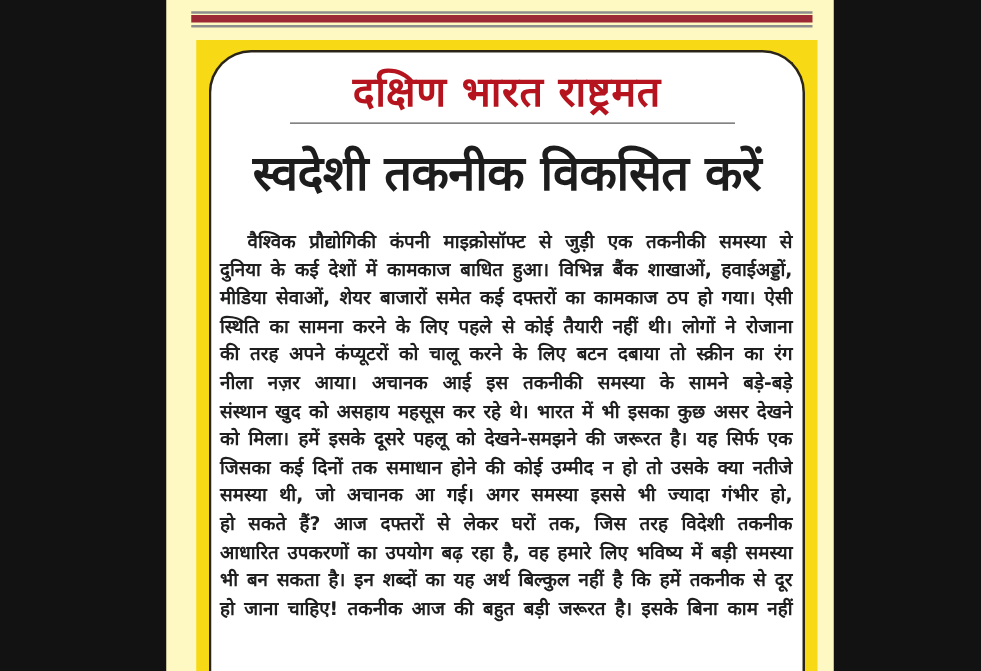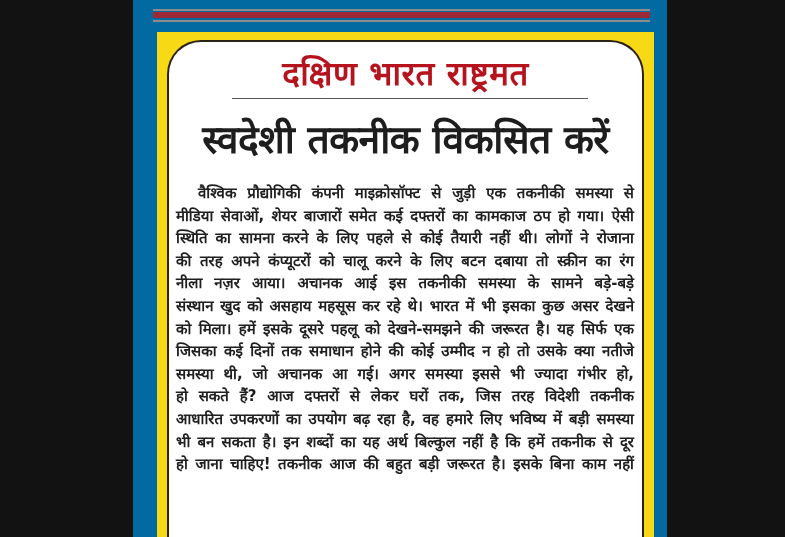--- a/index.html
+++ b/index.html
@@ -4,21 +4,21 @@
 <style>
   html, body { margin:0; padding:0; }
   body {
     width:785px; height:537px; overflow:hidden;
     background:#121212;
     font-family:"DejaVu Sans", sans-serif;
     position:relative;
   }
   .page {
     position:absolute; left:133px; top:0; width:534px; height:537px;
-    background:#0369a1;
+    background:#fef9c3;
   }
   .rule-wrap {
     position:absolute; left:20px; width:497px; top:9px; height:13px;
   }
   .rule-grey { position:absolute; left:0; right:0; height:2px; background:#8d8d8d; }
   .rule-grey.top { top:0; }
   .rule-grey.bot { top:11px; }
   .rule-red { position:absolute; left:0; right:0; top:3px; height:6px; background:#9c2a36; }
   .yellow-box {
     position:absolute; left:24px; top:32px; width:497px; height:520px;
@@ -74,20 +74,21 @@
     <div class="rule-grey bot"></div>
   </div>
 
   <div class="yellow-box">
     <div class="panel">
       <div class="masthead">दक्षिण भारत राष्ट्रमत</div>
       <div class="masthead-rule"></div>
       <div class="headline">स्वदेशी तकनीक विकसित करें</div>
       <div class="body-text">
         <span class="line indent">वैश्विक प्रौद्योगिकी कंपनी माइक्रोसॉफ्ट से जुड़ी एक तकनीकी समस्या से</span>
+        <span class="line">दुनिया के कई देशों में कामकाज बाधित हुआ। विभिन्न बैंक शाखाओं, हवाईअड्डों,</span>
         <span class="line">मीडिया सेवाओं, शेयर बाजारों समेत कई दफ्तरों का कामकाज ठप हो गया। ऐसी</span>
         <span class="line">स्थिति का सामना करने के लिए पहले से कोई तैयारी नहीं थी। लोगों ने रोजाना</span>
         <span class="line">की तरह अपने कंप्यूटरों को चालू करने के लिए बटन दबाया तो स्क्रीन का रंग</span>
         <span class="line">नीला नज़र आया। अचानक आई इस तकनीकी समस्या के सामने बड़े-बड़े</span>
         <span class="line">संस्थान खुद को असहाय महसूस कर रहे थे। भारत में भी इसका कुछ असर देखने</span>
         <span class="line">को मिला। हमें इसके दूसरे पहलू को देखने-समझने की जरूरत है। यह सिर्फ एक</span>
         <span class="line">जिसका कई दिनों तक समाधान होने की कोई उम्मीद न हो तो उसके क्या नतीजे</span>
         <span class="line">समस्या थी, जो अचानक आ गई। अगर समस्या इससे भी ज्यादा गंभीर हो,</span>
         <span class="line">हो सकते हैं? आज दफ्तरों से लेकर घरों तक, जिस तरह विदेशी तकनीक</span>
         <span class="line">आधारित उपकरणों का उपयोग बढ़ रहा है, वह हमारे लिए भविष्य में बड़ी समस्या</span>

